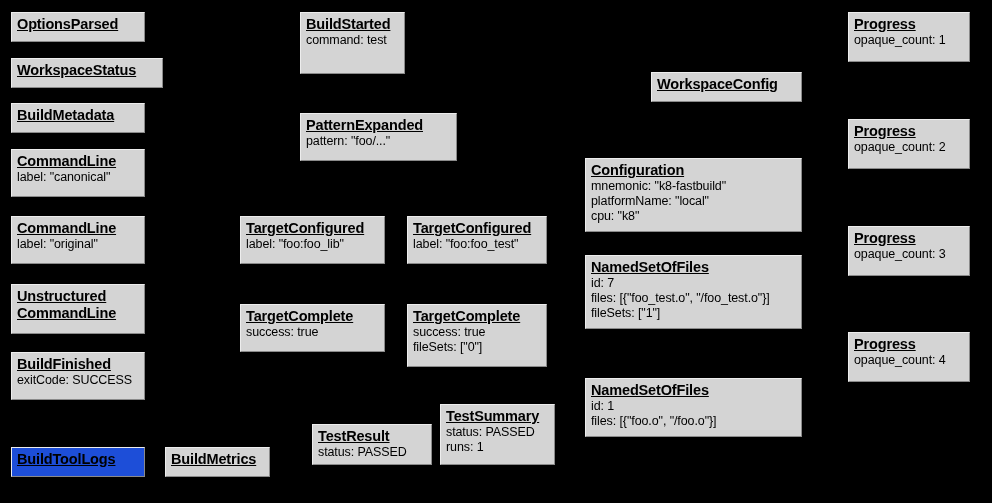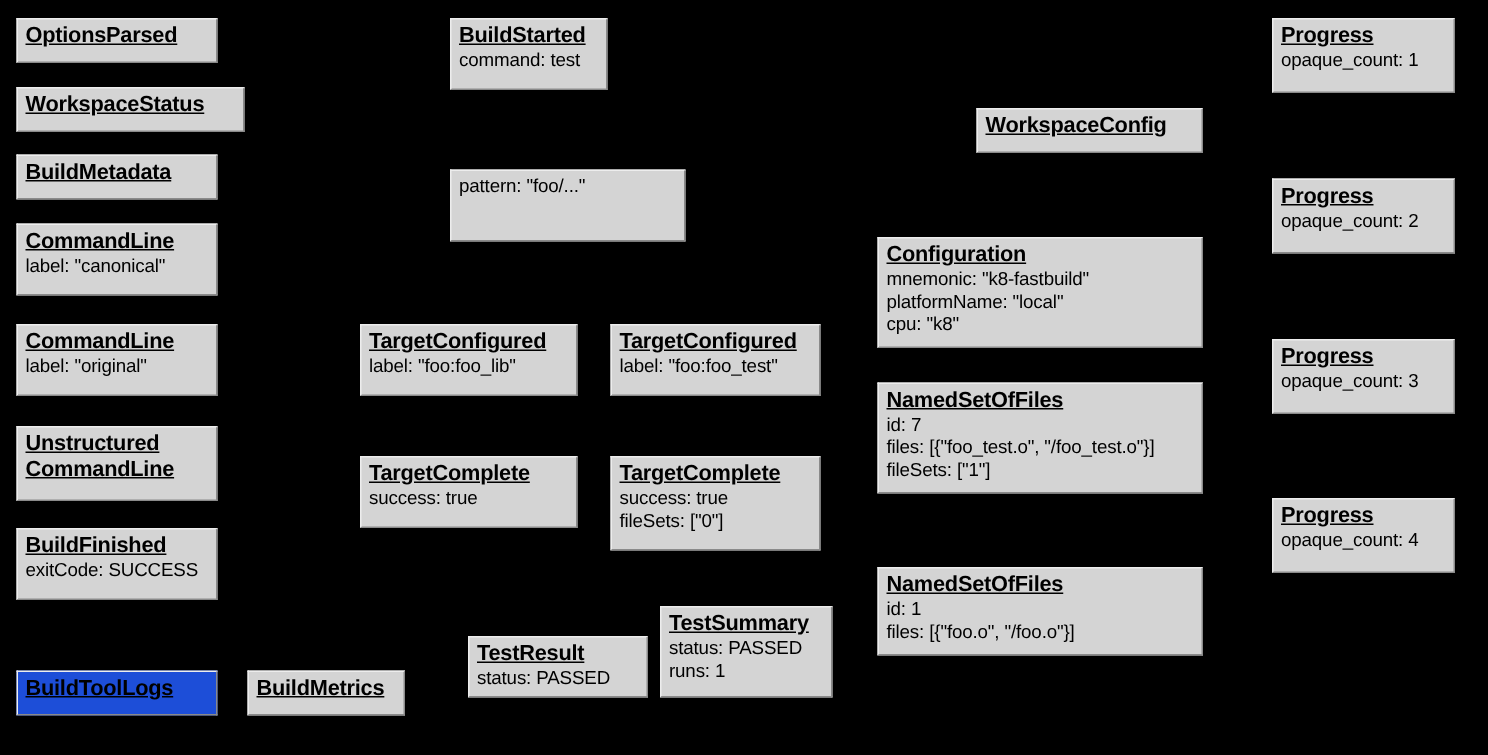--- a/index.html
+++ b/index.html
@@ -70,25 +70,26 @@
     <div class="node" style="left: 11px; top: 352px; width: 134px; height: 48px; background: rgb(212, 212, 212); color: rgb(0, 0, 0);">
       <div class="node-title">BuildFinished</div>
       <div class="node-attrs">exitCode: SUCCESS</div>
     </div>
     <div class="node" style="left: 11px; top: 447px; width: 134px; height: 30px; background: #1d4ed8; color: rgb(0, 0, 0);">
       <div class="node-title">BuildToolLogs</div>
     </div>
     <div class="node" style="left: 165px; top: 447px; width: 105px; height: 30px; background: rgb(212, 212, 212); color: rgb(0, 0, 0);">
       <div class="node-title">BuildMetrics</div>
     </div>
-    <div class="node" style="left: 300px; top: 12px; width: 105px; height: 48px; background: rgb(212, 212, 212); color: rgb(0, 0, 0);">
+    <div class="node" style="left: 300px; top: 12px; width: 105px; height: 62px; background: rgb(212, 212, 212); color: rgb(0, 0, 0);">
       <div class="node-title">BuildStarted</div>
       <div class="node-attrs">command: test</div>
     </div>
     <div class="node" style="left: 300px; top: 113px; width: 157px; height: 48px; background: rgb(212, 212, 212); color: rgb(0, 0, 0);">
+      <div class="node-title">PatternExpanded</div>
       <div class="node-attrs">pattern: "foo/..."</div>
     </div>
     <div class="node" style="left: 240px; top: 216px; width: 145px; height: 48px; background: rgb(212, 212, 212); color: rgb(0, 0, 0);">
       <div class="node-title">TargetConfigured</div>
       <div class="node-attrs">label: "foo:foo_lib"</div>
     </div>
     <div class="node" style="left: 407px; top: 216px; width: 140px; height: 48px; background: rgb(212, 212, 212); color: rgb(0, 0, 0);">
       <div class="node-title">TargetConfigured</div>
       <div class="node-attrs">label: "foo:foo_test"</div>
     </div>

